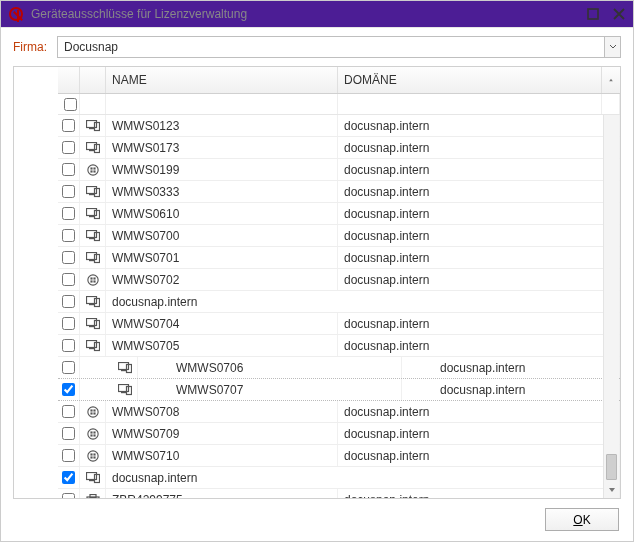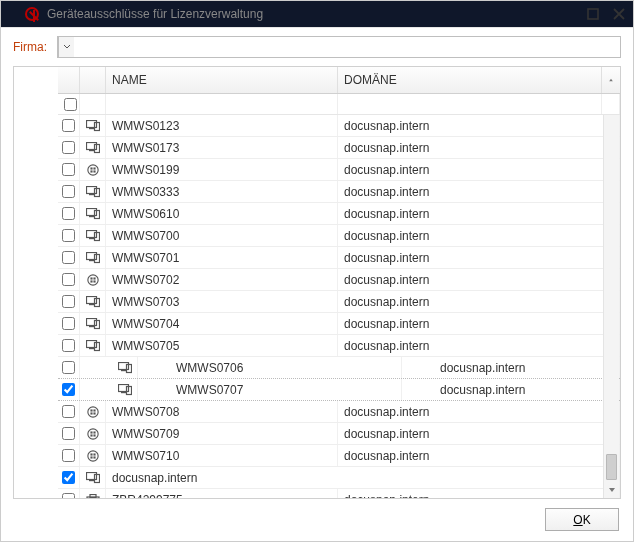--- a/index.html
+++ b/index.html
@@ -13,24 +13,24 @@
   .window {
     width: 634px;
     height: 542px;
     border: 1px solid #ccc;
     display: flex;
     flex-direction: column;
     background: #fff;
   }
   .titlebar {
     height: 28px;
-    background: #0f172a;
+    background: #4c1d95;
     display: flex;
     align-items: center;
-    padding: 0 6px 0 24px;
+    padding: 0 6px 0 8px;
     border-bottom: 1px solid #e6e6e6;
   }
   .app-icon {
     width: 14px; height: 14px;
     border-radius: 50%;
     border: 2px solid #b00;
     position: relative;
     margin-right: 8px;
     flex: 0 0 auto;
   }
@@ -207,20 +207,21 @@
         <svg viewBox="0 0 12 12">
             <path d="M1 1 L11 11 M11 1 L1 11" stroke="#333" stroke-width="1.8"></path>
           </svg>
       </div>
     </div>
   </div>
 
   <div class="firma-row">
     <label>Firma:</label>
     <div class="combo">
+      <div class="combo-text">Docusnap</div>
       <div class="combo-btn">
         <svg width="8" height="8" viewBox="0 0 8 8">
             <path d="M1 2 L4 5 L7 2" fill="none" stroke="#555" stroke-width="1"></path>
           </svg>
       </div>
     </div>
   </div>
 
   <div class="grid-wrap">
     <div class="grid-header">
@@ -365,21 +366,20 @@
           <div class="cell col-check">
             <input type="checkbox" style="">
           </div>
           <div class="cell col-icon dev-icon">
             <svg viewBox="0 0 14 12">
               <rect x="0.5" y="0.5" width="10" height="7" fill="none" stroke="#555" stroke-width="1.2"></rect>
               <rect x="3" y="8" width="5" height="1.2" fill="#555"></rect>
               <rect x="8.5" y="2.5" width="5" height="8" fill="none" stroke="#555" stroke-width="1.2"></rect>
             </svg>
           </div>
-          <div class="cell col-name">WMWS0703</div>
           <div class="cell col-domain">docusnap.intern</div>
         </div>
         <div class="row">
           <div class="cell col-check">
             <input type="checkbox" style="">
           </div>
           <div class="cell col-icon dev-icon">
             <svg viewBox="0 0 14 12">
               <rect x="0.5" y="0.5" width="10" height="7" fill="none" stroke="#555" stroke-width="1.2"></rect>
               <rect x="3" y="8" width="5" height="1.2" fill="#555"></rect>

